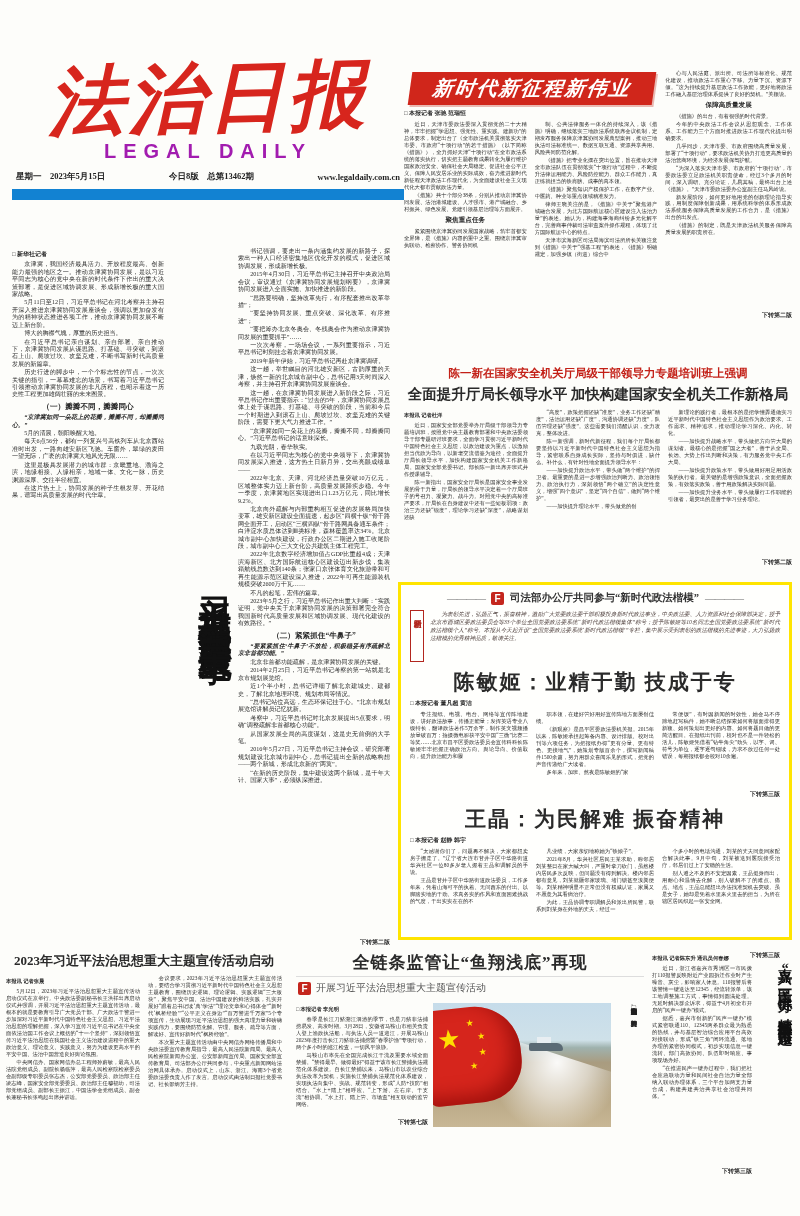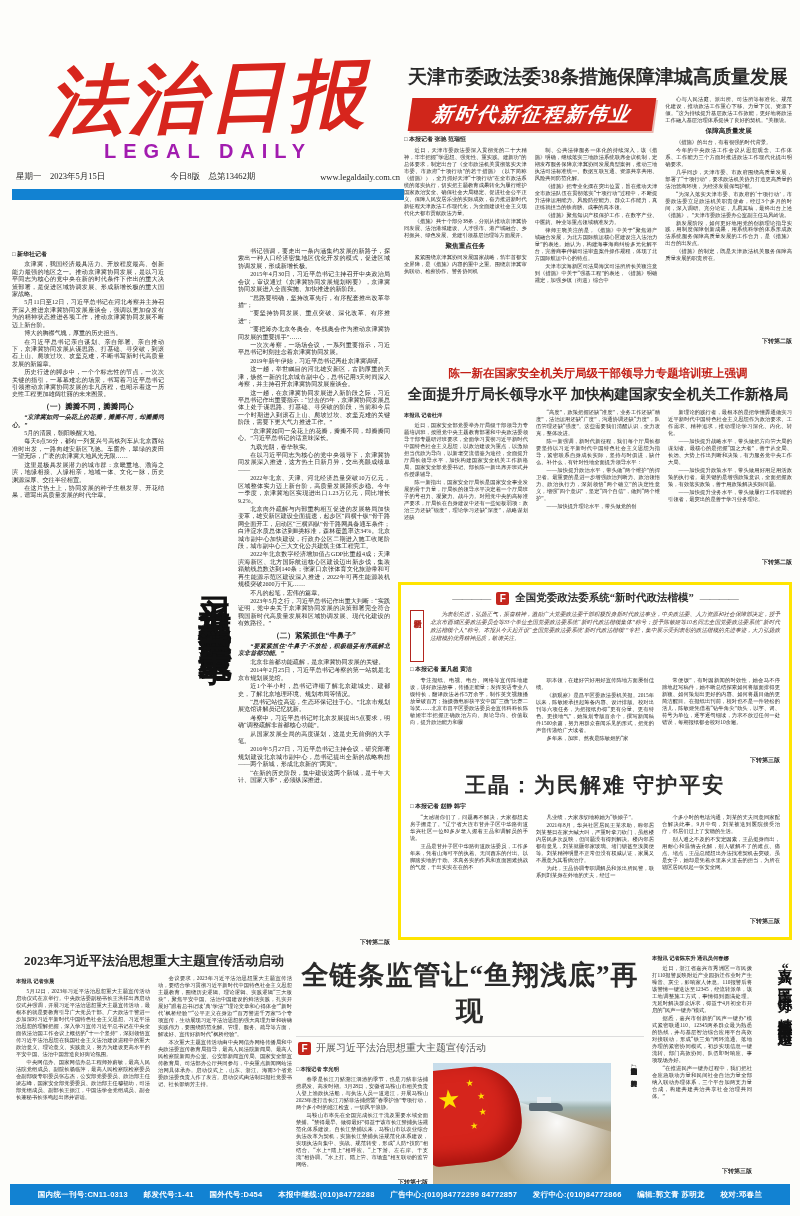--- a/index.html
+++ b/index.html
@@ -6,21 +6,21 @@
   #page{position:relative;width:800px;height:1216px;margin:0 auto;background:#fdfdfa;
         font-family:"Liberation Serif",serif;color:#2a2a2a;overflow:hidden;}
   
   #masthead{position:absolute;left:12px;top:58px;width:392px;}
   .mast-title{font-family:"DejaVu Serif",serif;font-weight:900;color:#d7251d;
       font-size:76px;line-height:1.05;text-align:center;letter-spacing:4px;
       transform:rotate(-1.5deg);font-style:italic;}
   .mast-en{color:#a21caf;font-weight:800;font-family:"Liberation Sans",sans-serif;
       font-size:20px;letter-spacing:7px;text-align:center;margin-top:2px;}
   .dateline{display:flex;justify-content:space-between;align-items:center;
-      font-size:8.5px;font-weight:400;color:#222;margin-top:8px;padding:0 4px;}
+      font-size:8.5px;font-weight:700;color:#222;margin-top:8px;padding:0 4px;}
   .blue-bar{height:11px;background:#1282d2;margin-top:6px;}
   
   .cols{display:flex;gap:8px;}
   .col{flex:1;overflow:hidden;display:flex;flex-direction:column;}
   .flow{flex:1;overflow:hidden;}
   .bt{font-size:5.3px;line-height:1.32;text-align:justify;}
   .bt p{margin:0 0 1px;text-indent:2em;}
   .bt2{font-size:6.1px;line-height:1.22;text-align:justify;}
   .bt2 p{margin:0 0 1px;text-indent:2em;}
   .sub{font-weight:700;text-align:center;margin:3px 0;font-size:1.25em;text-indent:0;}
@@ -63,27 +63,27 @@
       font-family:"Liberation Sans",sans-serif;border-radius:2px;}
   .mb-intro{display:flex;gap:6px;margin-top:5px;}
   .mb-label{writing-mode:vertical-rl;text-orientation:upright;border:1px solid #b2261e;
       color:#b2261e;font-weight:700;font-size:7.5px;padding:3px 2px;height:44px;line-height:1.1;}
   .mb-intro-text{flex:1;font-size:5.6px;line-height:1.45;text-align:justify;
       font-style:italic;color:#4a3b38;text-indent:2em;}
   .mb-h{font-size:21px;font-weight:900;text-align:center;letter-spacing:2px;margin:6px 0 3px;}
   .mb-cols{height:88px;}
   .mb-cols2{height:112px;}
   
-  #campaign{position:absolute;left:16px;top:952px;width:276px;}
+  #campaign{position:absolute;left:6px;top:952px;width:276px;}
   #campaign .hl{font-size:13px;font-weight:900;text-align:center;white-space:nowrap;}
   #campaign .cols{height:202px;margin-top:5px;}
   
   #maanshan{position:absolute;left:296px;top:950px;width:348px;}
   #maanshan .kick{font-size:11px;font-weight:700;text-align:center;}
-  #maanshan .hl{font-size:27px;font-weight:900;text-align:center;letter-spacing:1px;margin:7px 0;}
+  #maanshan .hl{font-size:17px;font-weight:900;text-align:center;letter-spacing:1px;margin:1px 0;}
   .series{display:flex;align-items:center;gap:5px;font-size:10px;color:#555;
       border-top:1px solid #ddd;padding:4px 2px;margin-top:2px;}
   .ms-row{display:flex;gap:5px;margin-top:4px;height:124px;}
   .ms-text{width:132px;overflow:hidden;display:flex;flex-direction:column;}
   .photo{position:relative;width:178px;height:124px;overflow:hidden;
       background:linear-gradient(180deg,#c6dcea 0%,#cfe1e9 30%,#9fb2ae 36%,#a99c80 48%,#b5a482 70%,#c8b795 100%);}
   .flag{position:absolute;left:-8px;top:4px;width:96px;height:96px;background:#d6251c;
       border-radius:6% 48% 42% 10%;transform:rotate(-6deg);
       box-shadow:inset -10px -8px 18px rgba(120,0,0,.55);}
   .star-big{position:absolute;left:14px;top:18px;color:#ffde00;font-size:26px;line-height:1;}
@@ -120,21 +120,20 @@
       </span>
       <span>
         <span>今日8版</span>　<span>总第13462期</span>
       </span>
       <span>www.legaldaily.com.cn</span>
     </div>
     <div class="blue-bar"></div>
   </div>
 
   <div id="tianjin">
-    <div class="hl">天津市委政法委38条措施保障津城高质量发展</div>
     <div class="tj-body">
       <div class="tj-left">
         <div class="banner">
           <span>新时代新征程新伟业</span>
         </div>
         <div class="byl">□ 本报记者 张驰 范瑞恒</div>
         <div class="tj-cols">
           <div class="col">
             <div class="flow bt">
               <div>
@@ -278,27 +277,28 @@
           </div>
         <div class="jump">下转第二版</div>
       </div>
     </div>
   </div>
 
   <div id="modelbox">
     <div class="mb-head">
       <span class="dash">————</span>
       <span class="cube">F</span>
-      <span>全国党委政法委系统“新时代政法楷模”</span>
+      <span>司法部办公厅共同参与“新时代政法楷模”</span>
       <span class="dash">————</span>
     </div>
     <div class="mb-intro">
       <div class="mb-label">开栏的话</div>
       <div class="mb-intro-text">为表彰先进，弘扬正气，振奋精神，激励广大党委政法委干部积极投身新时代政法事业，中央政法委、人力资源和社会保障部决定，授予北京市西城区委政法委员会等33个单位全国党委政法委系统“新时代政法楷模集体”称号；授予陈敏姬等10名同志全国党委政法委系统“新时代政法楷模个人”称号。本报从今天起开设“全国党委政法委系统‘新时代政法楷模’”专栏，集中展示受到表彰的政法楷模的先进事迹，大力弘扬政法楷模的优秀精神品质，敬请关注。</div>
     </div>
+    <div class="mb-h">陈敏姬：业精于勤 技成于专</div>
     <div class="byl">□ 本报记者 董凡超 黄洁</div>
     <div class="cols mb-cols">
       <div class="col">
           <div class="flow bt">
             <div>
               <p>专注报纸、电视、电台、网络等宣传阵地建设，讲好政法故事，传播正能量；发挥英语专业八级特长，翻译政法著作5万余字，制作英文视频播放量破百万；拍摄微电影获平安中国“三微”比赛二等奖……北京市昌平区委政法委员会宣传科科长陈敏姬牢牢把握正确政治方向、舆论导向、价值取向，提升政治能力和履</p>
             </div>
           </div>
         </div>
       <div class="col">
@@ -312,21 +312,21 @@
         </div>
       <div class="col">
         <div class="flow bt">
             <div>
               <p>常便饭”，有时因新闻的时效性，她会马不停蹄地赶写稿件，她不断总结探索如何将版面排得更新颖、如何策划出更好的内容、如何将题目做的更简洁醒目。在报纸出刊前，校对也不是一件轻松的活儿，陈敏姬凭借着“钻牛角尖”劲头，以字、词、符号为单位，逐字逐句细读，力求不放过任何一处错误，每期报纸都会校对10余遍。</p>
             </div>
           </div>
         <div class="jump">下转第三版</div>
       </div>
     </div>
-    <div class="mb-h">王晶：为民解难 守护平安</div>
+    <div class="mb-h">王晶：为民解难 振奋精神</div>
     <div class="byl">□ 本报记者 赵静 韩宇</div>
     <div class="cols mb-cols2">
       <div class="col">
           <div class="flow bt">
             <div>
               <p>“太感谢你们了，问题再不解决，大家都想卖房子搬走了。”辽宁省大连市甘井子区中华路街道华兴社区一位80多岁老人握着王晶和调解员的手说。</p>
               <p>王晶是甘井子区中华路街道政法委员，工作多年来，凭着山海可平的执着、无问西东的付出、以脚踏实地的干劲、求真务实的作风和直面困难挑战的气度，干出实实在在的不</p>
             </div>
           </div>
         </div>
@@ -417,17 +417,14 @@
             <p>近日，浙江省嘉兴市秀洲区一市民拨打110报警反映附近产业园拆迁作业时产生噪音、灰尘，影响家人休息。110报警后将该警情一键送达至12345，经流转派单，该工地调整施工方式，事情得到圆满处理。无延时解决群众诉求，得益于4月初全市开启的“民声一键办”模式。</p>
             <p>据悉，嘉兴市创新的“民声一键办”模式紧密联通110、12345两条群众最为熟悉的热线，并与基层智治综合应用平台高效对接联动，形成“铁三角”闭环流通、落地办理的紧密协同模式，初步实现信息一键流转、部门高效协同、队伍即时响应、事项现场办好。</p>
             <p>“在推进民声一键办过程中，我们把社会应急联动力量和民间社会自治力量全部纳入联动办理体系，三个平台加两支力量合成，构建共建共治共享社会治理共同体。”</p>
           </div>
       </div>
       <div class="jump">下转第三版</div>
     </div>
     <div class="jx-hl">嘉兴“民声一键办”精准解决市民难题</div>
   </div>
 
-  <div id="footer">
-    <span>国内统一刊号:CN11-0313　　邮发代号:1-41　　国外代号:D454　　本报中继线:(010)84772288　　广告中心:(010)84772299 84772857　　发行中心:(010)84772866　　编辑:郭文青 苏明龙　　校对:邓春兰</span>
-  </div>
 
 </div>
 
 </body></html>

